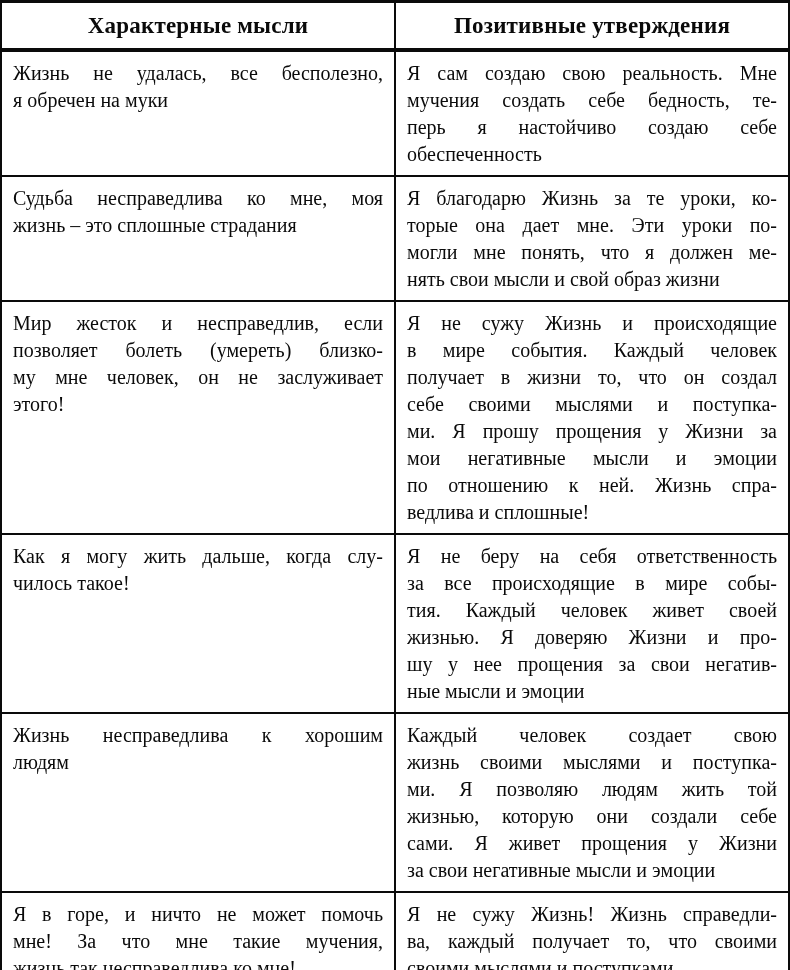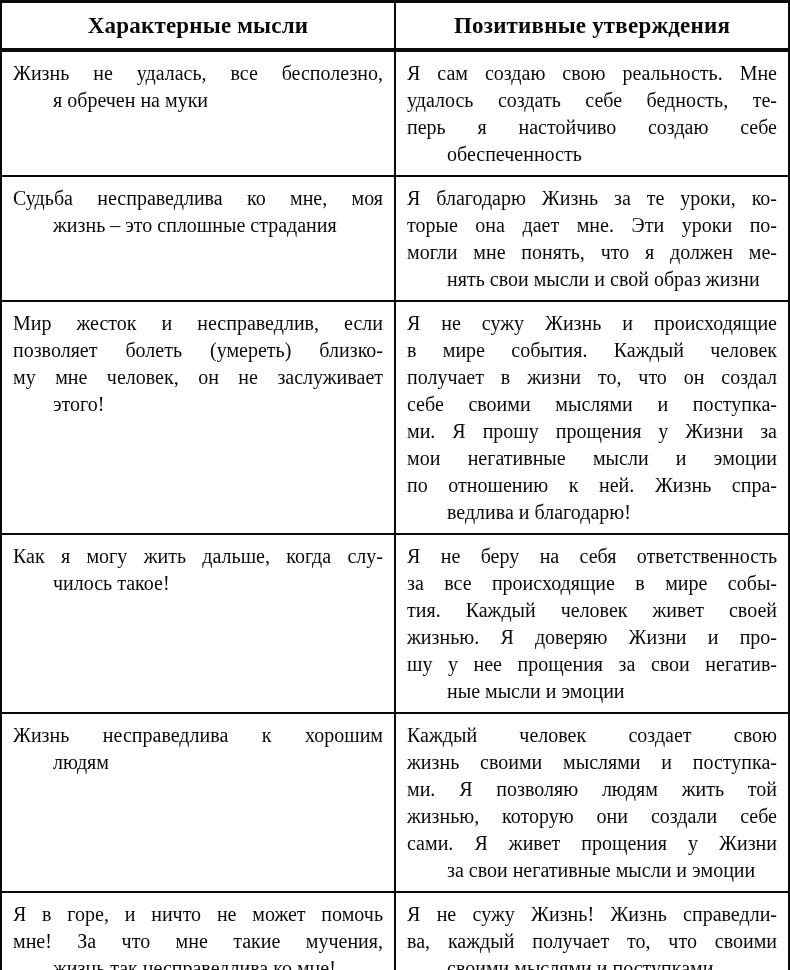--- a/index.html
+++ b/index.html
@@ -48,21 +48,20 @@
   .line {
     font-size: 20px;
     line-height: 27px;
     white-space: nowrap;
     text-align: justify;
     text-align-last: justify;
     overflow: hidden;
   }
   .line.last {
     text-align-last: left;
-    margin-left: 40px;
   }
 </style>
 </head>
 <body>
 
 <div class="page">
   <table class="compare-table">
     <colgroup>
         <col>
         <col>
@@ -74,21 +73,21 @@
       </tr>
     </thead>
     <tbody id="table-body">
         <tr>
           <td>
             <div class="line">Жизнь не удалась, все бесполезно,</div>
             <div class="line last">я обречен на муки</div>
           </td>
           <td>
             <div class="line">Я сам создаю свою реальность. Мне</div>
-            <div class="line">удалось создать себе бедность, те-</div>
+            <div class="line">мучения создать себе бедность, те-</div>
             <div class="line">перь я настойчиво создаю себе</div>
             <div class="line last">обеспеченность</div>
           </td>
         </tr>
         <tr>
           <td>
             <div class="line">Судьба несправедлива ко мне, моя</div>
             <div class="line last">жизнь – это сплошные страдания</div>
           </td>
           <td>
@@ -106,21 +105,21 @@
             <div class="line last">этого!</div>
           </td>
           <td>
             <div class="line">Я не сужу Жизнь и происходящие</div>
             <div class="line">в мире события. Каждый человек</div>
             <div class="line">получает в жизни то, что он создал</div>
             <div class="line">себе своими мыслями и поступка-</div>
             <div class="line">ми. Я прошу прощения у Жизни за</div>
             <div class="line">мои негативные мысли и эмоции</div>
             <div class="line">по отношению к ней. Жизнь спра-</div>
-            <div class="line last">ведлива и благодарю!</div>
+            <div class="line last">ведлива и сплошные!</div>
           </td>
         </tr>
         <tr>
           <td>
             <div class="line">Как я могу жить дальше, когда слу-</div>
             <div class="line last">чилось такое!</div>
           </td>
           <td>
             <div class="line">Я не беру на себя ответственность</div>
             <div class="line">за все происходящие в мире собы-</div>

